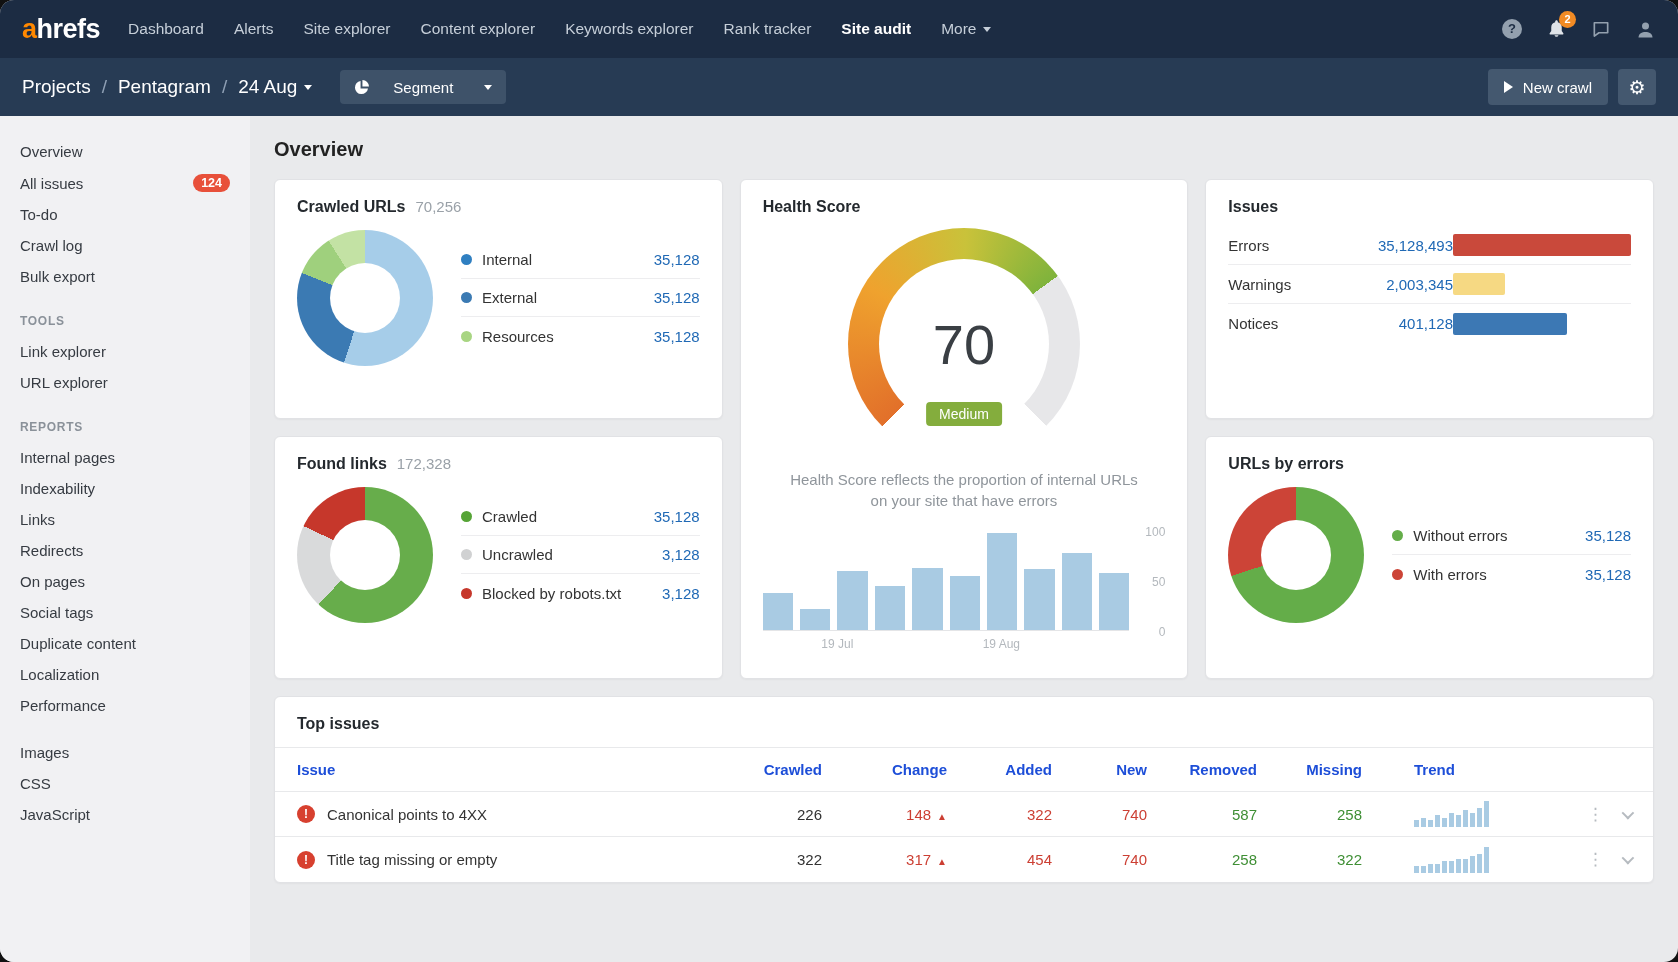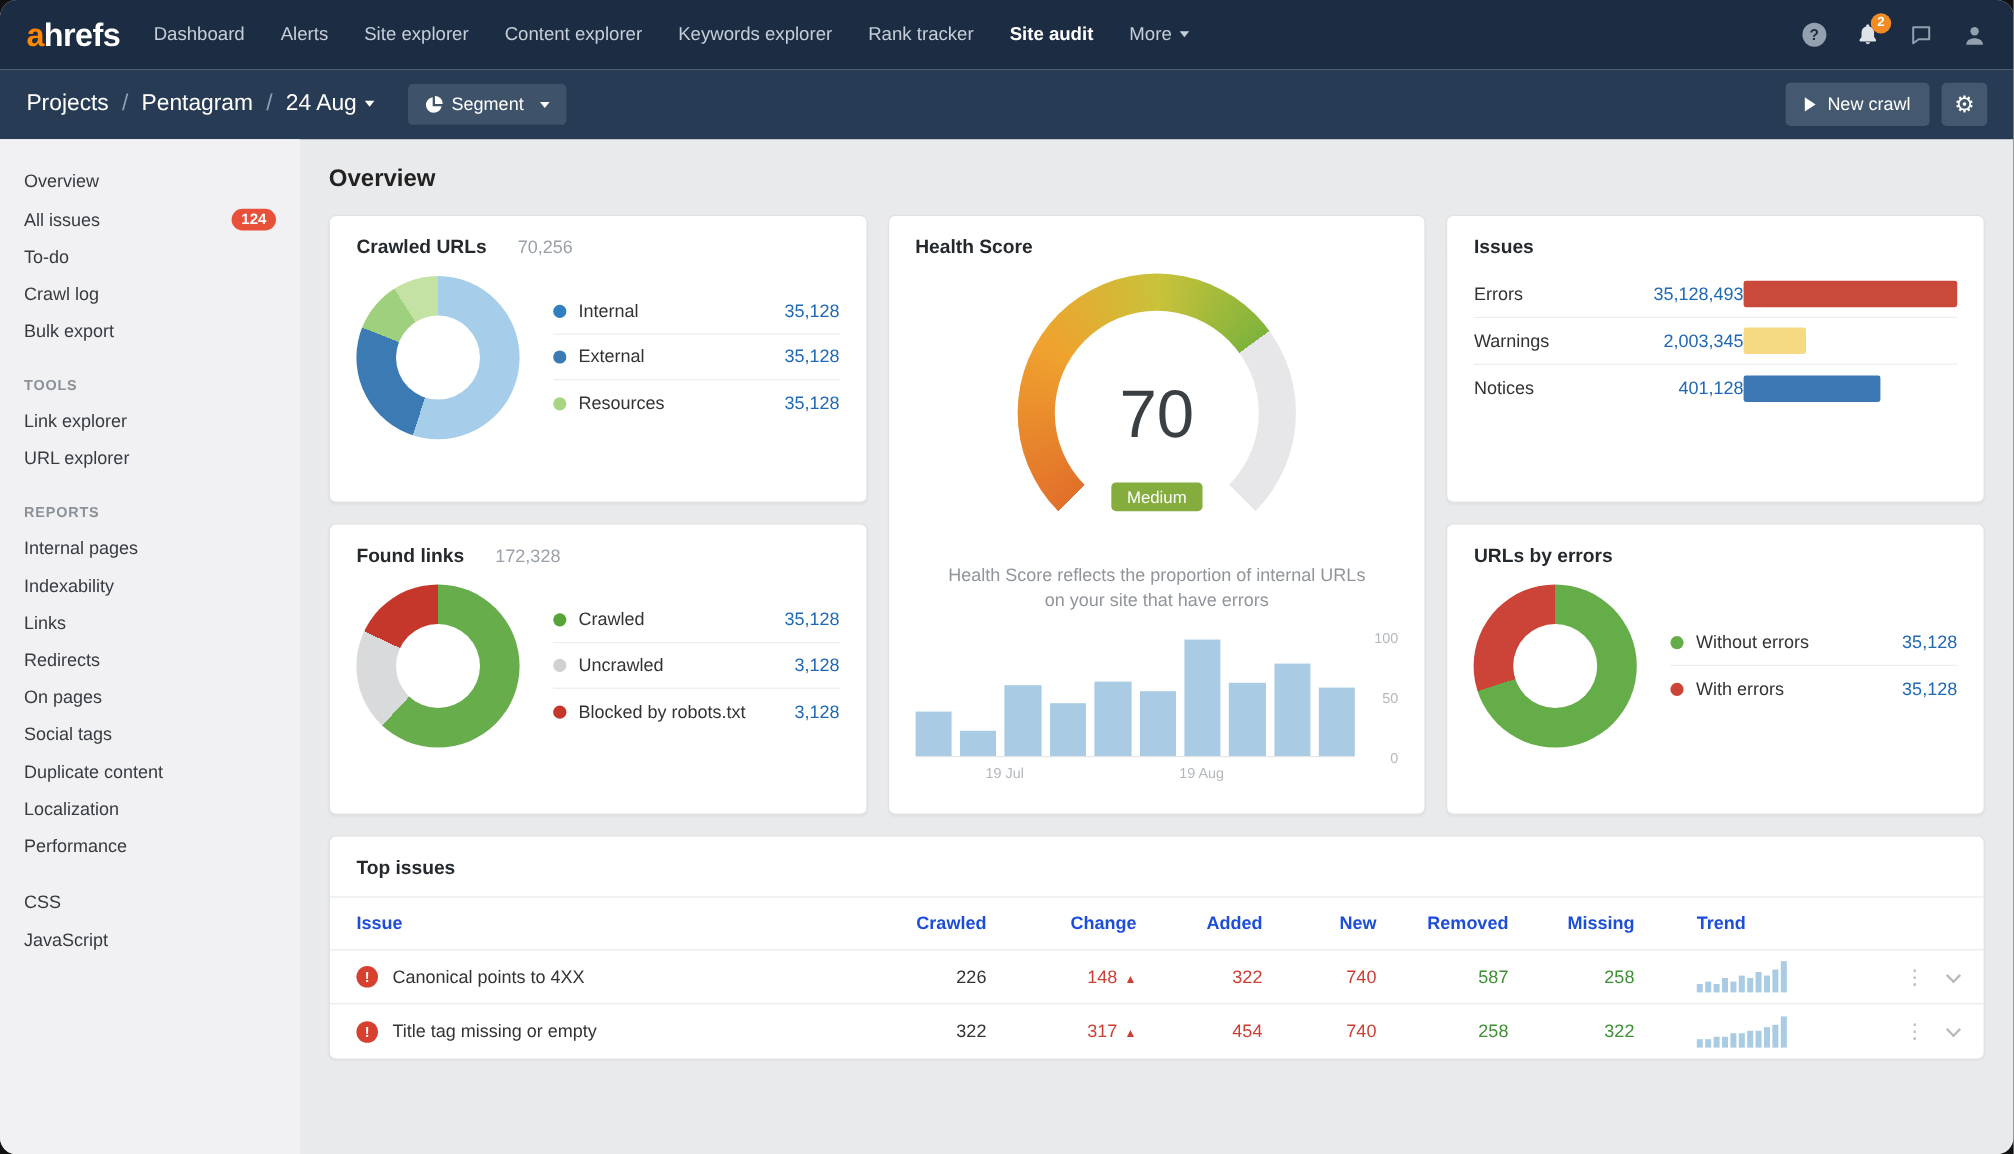--- a/index.html
+++ b/index.html
@@ -20,21 +20,21 @@
   .topbar-right { margin-left:auto; display:flex; align-items:center; gap:24px; }
   .tb-icon { position:relative; display:inline-flex; align-items:center; justify-content:center; }
   .help { width:20px; height:20px; border-radius:50%; background:#93a0ae; color:#1c2c43; font-size:13px; font-weight:bold; text-align:center; line-height:20px; display:inline-block; }
   .notif-badge { position:absolute; top:-7px; right:-9px; background:#f28b24; color:#fff; font-size:11px; font-weight:bold; min-width:17px; height:17px; line-height:17px; border-radius:9px; text-align:center; padding:0 3px; }
 
   
   .subbar { flex:0 0 58px; background:#273b54; display:flex; align-items:center; padding:0 22px; }
   .breadcrumb { display:flex; align-items:center; font-size:19px; color:#fff; }
   .bc-link { color:#fff; text-decoration:none; }
   .bc-sep { color:#8fa0b5; margin:0 11px; }
-  .seg-btn { margin-left:28px; background:#3e5269; border:none; border-radius:4px; height:34px; padding:0 14px; display:inline-flex; align-items:center; gap:7px; color:#fff; font-size:15px; font-family:inherit; }
+  .seg-btn { margin-left:28px; background:#3e5269; border:none; border-radius:4px; height:34px; padding:0 14px; display:inline-flex; align-items:center; gap:24px; color:#fff; font-size:15px; font-family:inherit; }
   .subbar-right { margin-left:auto; display:flex; align-items:center; gap:10px; }
   .crawl-btn { background:#44586f; border:none; border-radius:4px; height:36px; padding:0 16px; display:inline-flex; align-items:center; gap:10px; color:#fff; font-size:15px; font-family:inherit; }
   .play { width:0; height:0; border-left:9px solid #fff; border-top:6px solid transparent; border-bottom:6px solid transparent; }
   .gear-btn { background:#44586f; border:none; border-radius:4px; width:38px; height:36px; color:#fff; font-size:19px; display:inline-flex; align-items:center; justify-content:center; }
 
   
   .content { flex:1; display:flex; min-height:0; }
   .sidebar { flex:0 0 250px; background:#f1f1f3; padding:20px 0 10px; overflow:hidden; }
   .sb-item { display:flex; align-items:center; padding:7px 20px; font-size:15px; color:#363b42; }
   .sb-label { flex:0 1 auto; }
@@ -47,21 +47,21 @@
 
   .cards { display:grid; grid-template-columns:repeat(3, 1fr); grid-template-rows:240px 243px auto; gap:17px; }
   .card { background:#fff; border:1px solid #e1e2e5; border-radius:6px; padding:18px 22px; box-shadow:0 1px 2px rgba(0,0,0,0.04); }
   .card-crawled { grid-column:1; grid-row:1; }
   .card-found   { grid-column:1; grid-row:2; }
   .card-health  { grid-column:2; grid-row:1 / span 2; }
   .card-issues  { grid-column:3; grid-row:1; }
   .card-urls    { grid-column:3; grid-row:2; }
   .card-top     { grid-column:1 / -1; grid-row:3; padding:18px 0 0; }
 
-  .card-head { display:flex; align-items:baseline; gap:26px; }
+  .card-head { display:flex; align-items:baseline; gap:10px; }
   .card-title { font-size:16px; font-weight:bold; color:#24292e; }
   .card-count { font-size:15px; color:#9aa1a8; }
 
   
   .donut-body { display:flex; align-items:center; margin-top:14px; }
   .donut { width:136px; height:136px; border-radius:50%; position:relative; flex-shrink:0; }
   .donut-hole { position:absolute; inset:33px; border-radius:50%; background:#fff; }
   .legend { flex:1; margin-left:28px; }
   .legend-row { display:flex; align-items:center; height:38px; border-bottom:1px solid #ededef; }
   .legend-row:last-child { border-bottom:none; }
@@ -227,20 +227,23 @@
           <span class="sb-label" data-interactable="false">Duplicate content</span>
         </div>
         <div class="sb-item" data-interactable="true">
           <span class="sb-label" data-interactable="false">Localization</span>
         </div>
         <div class="sb-item" data-interactable="true">
           <span class="sb-label" data-interactable="false">Performance</span>
         </div>
         <div class="sb-spacer" data-interactable="false"></div>
         <div class="sb-item" data-interactable="true">
+          <span class="sb-label" data-interactable="false">Images</span>
+        </div>
+        <div class="sb-item" data-interactable="true">
           <span class="sb-label" data-interactable="false">CSS</span>
         </div>
         <div class="sb-item" data-interactable="true">
           <span class="sb-label" data-interactable="false">JavaScript</span>
         </div>
       </aside>
 
     <main class="main" data-interactable="false">
       <h1 class="page-title" data-interactable="false">Overview</h1>
       <div class="cards" data-interactable="false">

